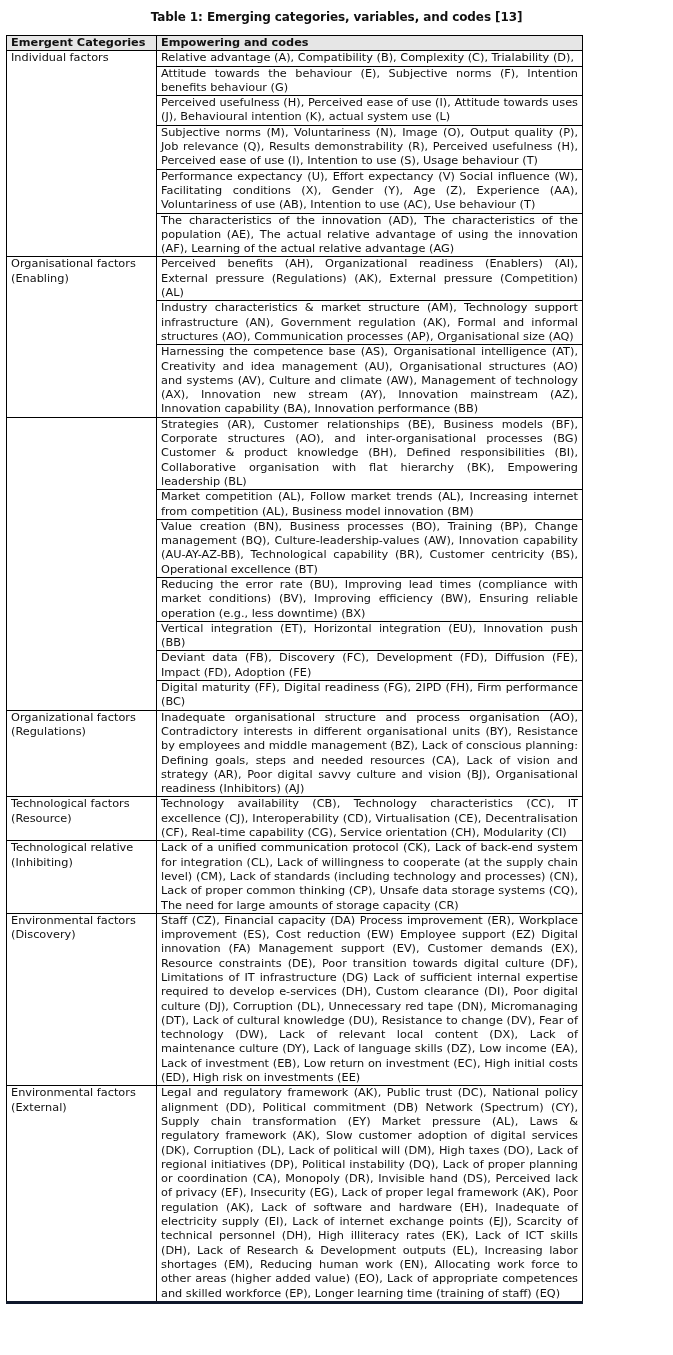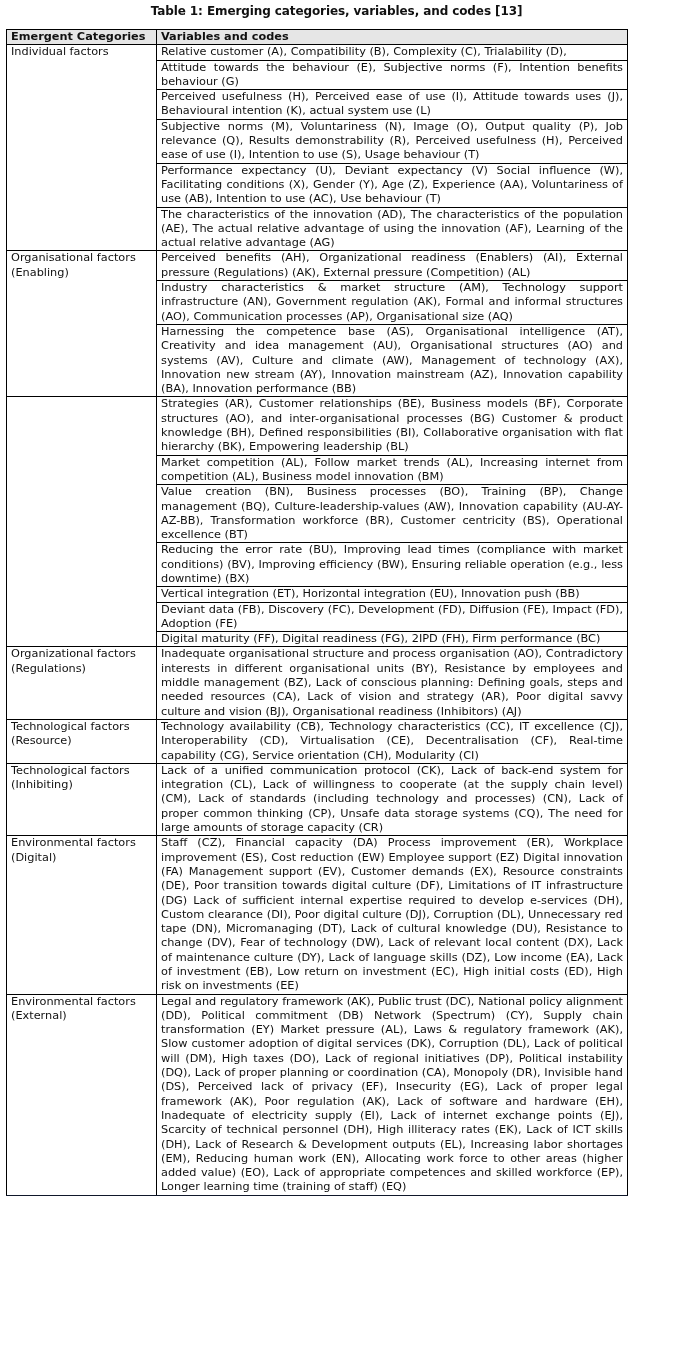--- a/index.html
+++ b/index.html
@@ -1,53 +1,53 @@
 <!DOCTYPE html>
 <html><head>
 <meta charset="utf-8">
 <style>
   html, body { margin: 0; padding: 0; background: #ffffff; }
   body { width: 673px; height: 1355px; overflow: hidden; font-family: "DejaVu Sans", sans-serif; color: #111; }
-  .caption { text-align: center; font-weight: bold; font-size: 12px; margin-top: 4px; height: 20px; letter-spacing: -0.1px; }
-  table { border-collapse: collapse; margin-left: 6px; width: 622px; font-size: 11.3px; line-height: 14.3px; margin-top: 5px; }
+  .caption { text-align: center; font-weight: bold; font-size: 12px; margin-top: 10px; height: 20px; letter-spacing: -0.1px; }
+  table { border-collapse: collapse; margin-left: 6px; width: 577px; font-size: 11.3px; line-height: 14.3px; margin-top: 5px; }
   td, th { border: 1px solid #000; padding: 0 4px 0 4px; vertical-align: top; }
   th { background: #e6e6e6; text-align: left; font-weight: bold; }
   td.cat { width: 141px; border-bottom: none; border-top: 1px solid #000; margin-top: 20px; }
   td.vars { text-align: justify; }
   th.cathead { width: 141px; }
-  tr.last td { border-bottom: 1px solid #0f172a; }
+  tr.last td { border-bottom: 3px solid #0f172a; }
 </style>
 </head>
 <body>
 
 <div class="caption">Table 1: Emerging categories, variables, and codes [13]</div>
 
 <table>
   <thead>
     <tr>
       <th class="cathead">Emergent Categories</th>
-      <th>Variables and codes</th>
+      <th>Empowering and codes</th>
     </tr>
   </thead>
   <tbody id="tbody">
       <tr>
         <td class="cat" rowspan="6">Individual factors</td>
-        <td class="vars">Relative customer (A), Compatibility (B), Complexity (C), Trialability (D),</td>
+        <td class="vars">Relative advantage (A), Compatibility (B), Complexity (C), Trialability (D),</td>
       </tr>
       <tr>
         <td class="vars">Attitude towards the behaviour (E), Subjective norms (F), Intention benefits behaviour (G)</td>
       </tr>
       <tr>
         <td class="vars">Perceived usefulness (H), Perceived ease of use (I), Attitude towards uses (J), Behavioural intention (K), actual system use (L)</td>
       </tr>
       <tr>
         <td class="vars">Subjective norms (M), Voluntariness (N), Image (O), Output quality (P), Job relevance (Q), Results demonstrability (R), Perceived usefulness (H), Perceived ease of use (I), Intention to use (S), Usage behaviour (T)</td>
       </tr>
       <tr>
-        <td class="vars">Performance expectancy (U), Deviant expectancy (V) Social influence (W), Facilitating conditions (X), Gender (Y), Age (Z), Experience (AA), Voluntariness of use (AB), Intention to use (AC), Use behaviour (T)</td>
+        <td class="vars">Performance expectancy (U), Effort expectancy (V) Social influence (W), Facilitating conditions (X), Gender (Y), Age (Z), Experience (AA), Voluntariness of use (AB), Intention to use (AC), Use behaviour (T)</td>
       </tr>
       <tr>
         <td class="vars">The characteristics of the innovation (AD), The characteristics of the population (AE), The actual relative advantage of using the innovation (AF), Learning of the actual relative advantage (AG)</td>
       </tr>
       <tr>
         <td class="cat" rowspan="3">Organisational factors (Enabling)</td>
         <td class="vars">Perceived benefits (AH), Organizational readiness (Enablers) (AI), External pressure (Regulations) (AK), External pressure (Competition) (AL)</td>
       </tr>
       <tr>
         <td class="vars">Industry characteristics &amp; market structure (AM), Technology support infrastructure (AN), Government regulation (AK), Formal and informal structures (AO), Communication processes (AP), Organisational size (AQ)</td>
@@ -56,21 +56,21 @@
         <td class="vars">Harnessing the competence base (AS), Organisational intelligence (AT), Creativity and idea management (AU), Organisational structures (AO) and systems (AV), Culture and climate (AW), Management of technology (AX), Innovation new stream (AY), Innovation mainstream (AZ), Innovation capability (BA), Innovation performance (BB)</td>
       </tr>
       <tr>
         <td class="cat" rowspan="7"></td>
         <td class="vars">Strategies (AR), Customer relationships (BE), Business models (BF), Corporate structures (AO), and inter-organisational processes (BG) Customer &amp; product knowledge (BH), Defined responsibilities (BI), Collaborative organisation with flat hierarchy (BK), Empowering leadership (BL)</td>
       </tr>
       <tr>
         <td class="vars">Market competition (AL), Follow market trends (AL), Increasing internet from competition (AL), Business model innovation (BM)</td>
       </tr>
       <tr>
-        <td class="vars">Value creation (BN), Business processes (BO), Training (BP), Change management (BQ), Culture-leadership-values (AW), Innovation capability (AU-AY-AZ-BB), Transformation workforce (BR), Customer centricity (BS), Operational excellence (BT)</td>
+        <td class="vars">Value creation (BN), Business processes (BO), Training (BP), Change management (BQ), Culture-leadership-values (AW), Innovation capability (AU-AY-AZ-BB), Technological capability (BR), Customer centricity (BS), Operational excellence (BT)</td>
       </tr>
       <tr>
         <td class="vars">Reducing the error rate (BU), Improving lead times (compliance with market conditions) (BV), Improving efficiency (BW), Ensuring reliable operation (e.g., less downtime) (BX)</td>
       </tr>
       <tr>
         <td class="vars">Vertical integration (ET), Horizontal integration (EU), Innovation push (BB)</td>
       </tr>
       <tr>
         <td class="vars">Deviant data (FB), Discovery (FC), Development (FD), Diffusion (FE), Impact (FD), Adoption (FE)</td>
       </tr>
@@ -79,25 +79,25 @@
       </tr>
       <tr>
         <td class="cat" rowspan="1">Organizational factors (Regulations)</td>
         <td class="vars">Inadequate organisational structure and process organisation (AO), Contradictory interests in different organisational units (BY), Resistance by employees and middle management (BZ), Lack of conscious planning: Defining goals, steps and needed resources (CA), Lack of vision and strategy (AR), Poor digital savvy culture and vision (BJ), Organisational readiness (Inhibitors) (AJ)</td>
       </tr>
       <tr>
         <td class="cat" rowspan="1">Technological factors (Resource)</td>
         <td class="vars">Technology availability (CB), Technology characteristics (CC), IT excellence (CJ), Interoperability (CD), Virtualisation (CE), Decentralisation (CF), Real-time capability (CG), Service orientation (CH), Modularity (CI)</td>
       </tr>
       <tr>
-        <td class="cat" rowspan="1">Technological factors (Inhibiting)</td>
+        <td class="cat" rowspan="1">Technological relative (Inhibiting)</td>
         <td class="vars">Lack of a unified communication protocol (CK), Lack of back-end system for integration (CL), Lack of willingness to cooperate (at the supply chain level) (CM), Lack of standards (including technology and processes) (CN), Lack of proper common thinking (CP), Unsafe data storage systems (CQ), The need for large amounts of storage capacity (CR)</td>
       </tr>
       <tr>
-        <td class="cat" rowspan="1">Environmental factors (Digital)</td>
+        <td class="cat" rowspan="1">Environmental factors (Discovery)</td>
         <td class="vars">Staff (CZ), Financial capacity (DA) Process improvement (ER), Workplace improvement (ES), Cost reduction (EW) Employee support (EZ) Digital innovation (FA) Management support (EV), Customer demands (EX), Resource constraints (DE), Poor transition towards digital culture (DF), Limitations of IT infrastructure (DG) Lack of sufficient internal expertise required to develop e-services (DH), Custom clearance (DI), Poor digital culture (DJ), Corruption (DL), Unnecessary red tape (DN), Micromanaging (DT), Lack of cultural knowledge (DU), Resistance to change (DV), Fear of technology (DW), Lack of relevant local content (DX), Lack of maintenance culture (DY), Lack of language skills (DZ), Low income (EA), Lack of investment (EB), Low return on investment (EC), High initial costs (ED), High risk on investments (EE)</td>
       </tr>
       <tr class="last">
         <td class="cat" rowspan="1">Environmental factors (External)</td>
         <td class="vars">Legal and regulatory framework (AK), Public trust (DC), National policy alignment (DD), Political commitment (DB) Network (Spectrum) (CY), Supply chain transformation (EY) Market pressure (AL), Laws &amp; regulatory framework (AK), Slow customer adoption of digital services (DK), Corruption (DL), Lack of political will (DM), High taxes (DO), Lack of regional initiatives (DP), Political instability (DQ), Lack of proper planning or coordination (CA), Monopoly (DR), Invisible hand (DS), Perceived lack of privacy (EF), Insecurity (EG), Lack of proper legal framework (AK), Poor regulation (AK), Lack of software and hardware (EH), Inadequate of electricity supply (EI), Lack of internet exchange points (EJ), Scarcity of technical personnel (DH), High illiteracy rates (EK), Lack of ICT skills (DH), Lack of Research &amp; Development outputs (EL), Increasing labor shortages (EM), Reducing human work (EN), Allocating work force to other areas (higher added value) (EO), Lack of appropriate competences and skilled workforce (EP), Longer learning time (training of staff) (EQ)</td>
       </tr>
     </tbody>
 </table>
 
 </body></html>

